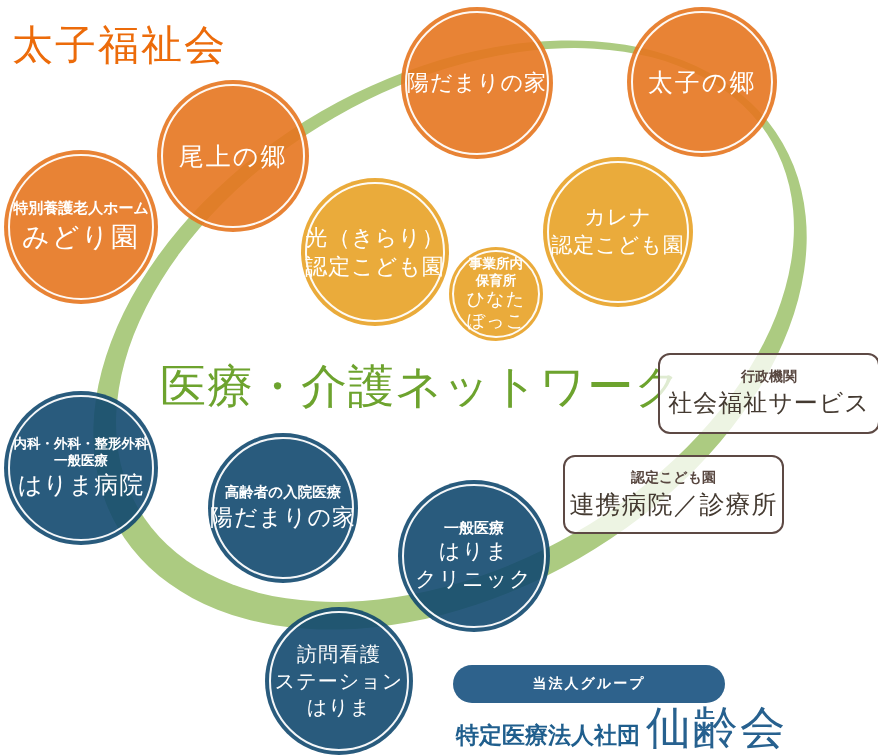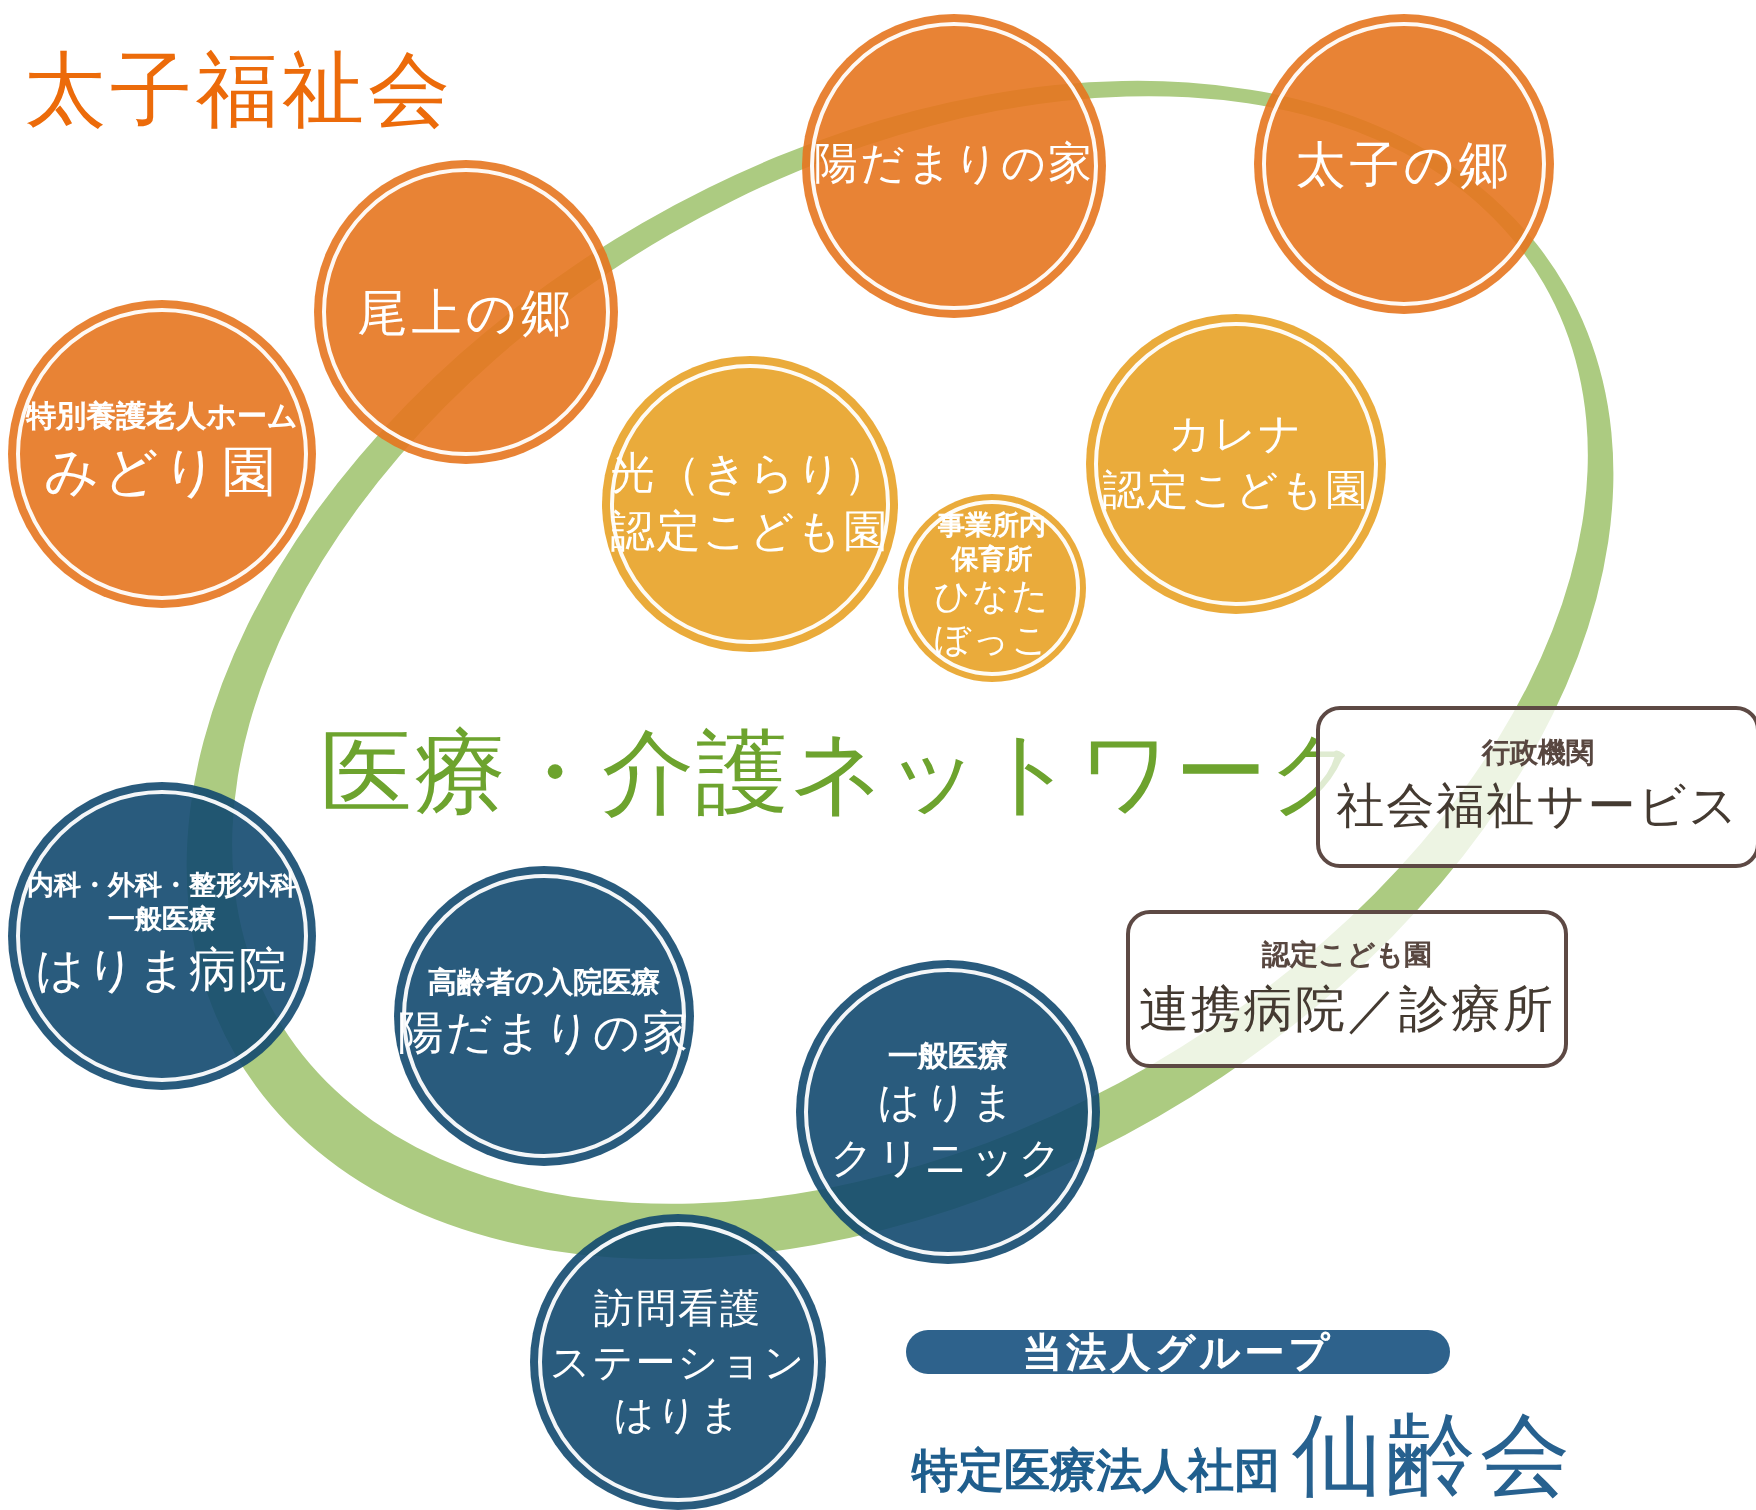--- a/index.html
+++ b/index.html
@@ -44,21 +44,21 @@
   .circle-hikari{left:301px;top:178px;width:148px;height:148px;}
   .circle-hikari .c-name{font-size:22px;}
   .circle-carena{left:543px;top:157px;width:150px;height:150px;}
   .circle-carena .c-name{font-size:21px;}
   .circle-hinata{left:449px;top:247px;width:94px;height:94px;}
   .circle-hinata .c-label{font-size:13.5px;line-height:1.2;text-align:center;}
   .circle-hinata .c-name{font-size:18px;line-height:1.25;}
   .circle-harima-hospital{left:4px;top:391px;width:154px;height:154px;}
   .circle-harima-hospital .c-label{font-size:13.5px;}
   .circle-harima-hospital .c-name{font-size:24px;}
-  .circle-inamino{left:197px;top:433px;width:150px;height:150px;}
+  .circle-inamino{left:208px;top:433px;width:150px;height:150px;}
   .circle-inamino .c-label{font-size:14.5px;}
   .circle-inamino .c-name{font-size:23px;}
   .circle-harima-clinic{left:398px;top:480px;width:152px;height:152px;}
   .circle-harima-clinic .c-label{font-size:15px;}
   .circle-harima-clinic .c-name{font-size:21px;letter-spacing:2px;}
   .circle-homon{left:265px;top:607px;width:148px;height:148px;}
   .circle-homon .c-name{font-size:20px;}
 
   
   .net-title{position:absolute;left:160px;top:356px;width:460px;margin:0;z-index:2;
@@ -70,23 +70,23 @@
      border:2px solid var(--box-border);border-radius:12px;display:flex;flex-direction:column;
      align-items:center;justify-content:center;text-align:center;gap:1px;}
   .box-gov{left:658px;top:353px;width:218px;height:77px;}
   .box-regional{left:563px;top:455px;width:217px;height:75px;}
   .b-label{font-size:14px;font-weight:bold;color:var(--box-label);}
   .b-name{font-family:"DejaVu Serif","Liberation Serif",serif;font-size:24px;color:var(--box-text);
      letter-spacing:1px;white-space:nowrap;}
   .box-regional .b-name{font-size:25px;}
 
   
-  .footer-pill{position:absolute;left:453px;top:665px;width:272px;height:22px;z-index:2;
+  .footer-pill{position:absolute;left:453px;top:665px;width:272px;height:38px;z-index:2;
      background:var(--footer-blue);border-radius:19px;display:flex;align-items:center;
-     justify-content:center;color:#fff;font-weight:bold;font-size:20px;letter-spacing:2px;}
+     justify-content:center;color:#fff;font-weight:bold;font-size:14px;letter-spacing:2px;}
   .footer-brand{position:absolute;left:456px;top:698px;z-index:2;display:flex;
      align-items:baseline;gap:6px;white-space:nowrap;color:var(--footer-text-blue);}
   .footer-type{font-size:23px;font-weight:bold;}
   .footer-name{font-family:"DejaVu Serif","Liberation Serif",serif;font-size:45px;
      letter-spacing:2px;color:#27618f;}
 </style>
 </head>
 <body>
 
 <div class="stage">

